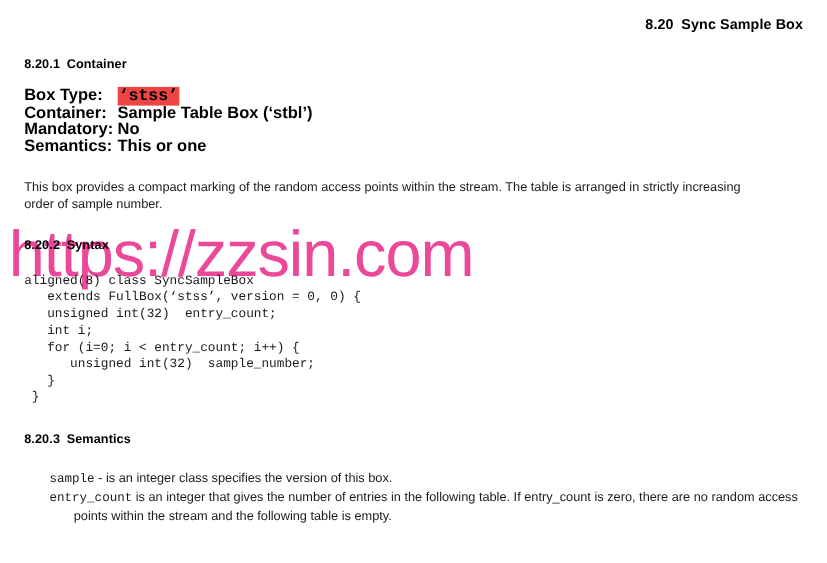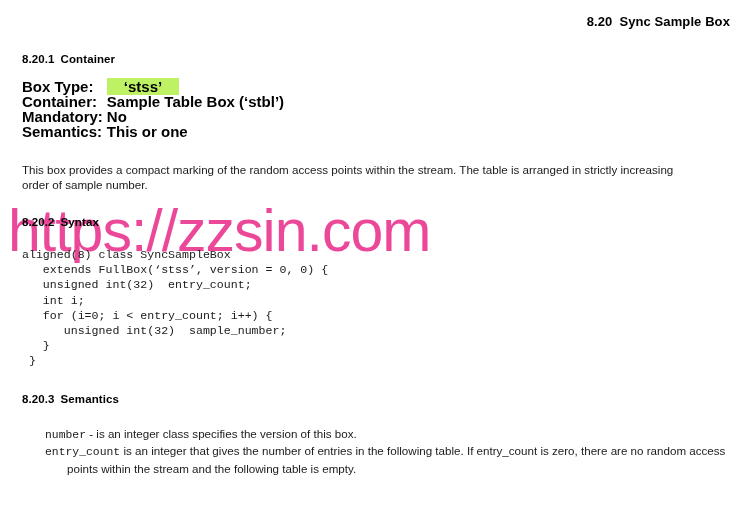--- a/index.html
+++ b/index.html
@@ -75,22 +75,23 @@
   }
   .deftable td {
     padding: 0 0 1px 0;
     vertical-align: top;
     line-height: 14px;
     white-space: nowrap;
   }
   .deftable td.key { width: 80px; padding-right: 4px; }
 
   .hl {
-    background: #bef264;
-    padding: 0 17px;
+    background: #ef4444;
+    padding: 0 1px;
+    font-family: Liberation Mono, monospace;
   }
 
   
   .para {
     font-size: 11.6px;
     line-height: 14.5px;
     color: #1a1a1a;
     margin: 0;
   }
   .para.p1 { margin-top: 23px; width: 660px; }
@@ -176,21 +177,21 @@
       unsigned int(32)  sample_number;
    }
  }</pre>
 
     <div class="h2">
       <span class="num">8.20.3</span><span>Semantics</span>
     </div>
 
     <div class="semantics">
       <div class="sem-item">
-        <span class="mono">number</span><span> - is an integer class specifies the version of this box.</span>
+        <span class="mono">sample</span><span> - is an integer class specifies the version of this box.</span>
       </div>
       <div class="sem-item">
         <span class="mono">entry_count</span><span>  is an integer that gives the number of entries in the following table. If entry_count is zero, there are no random access points within the stream and the following table is empty.</span>
       </div>
 
     </div>
 
   </div>
 </div>
 

